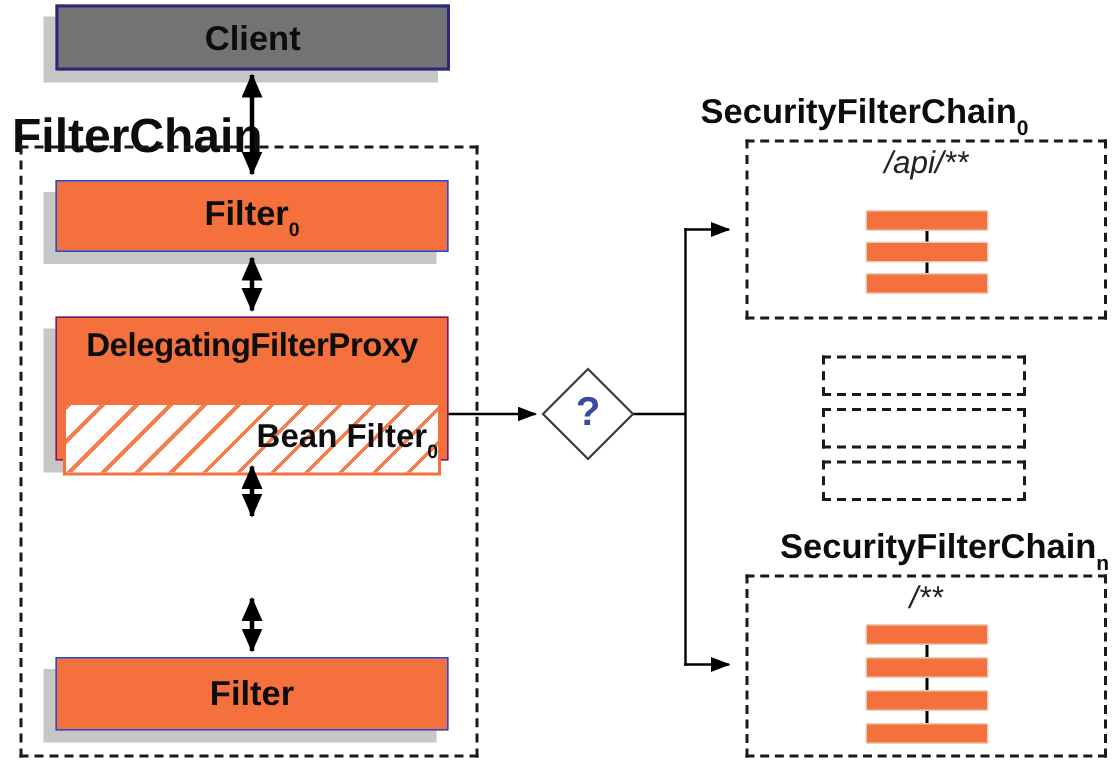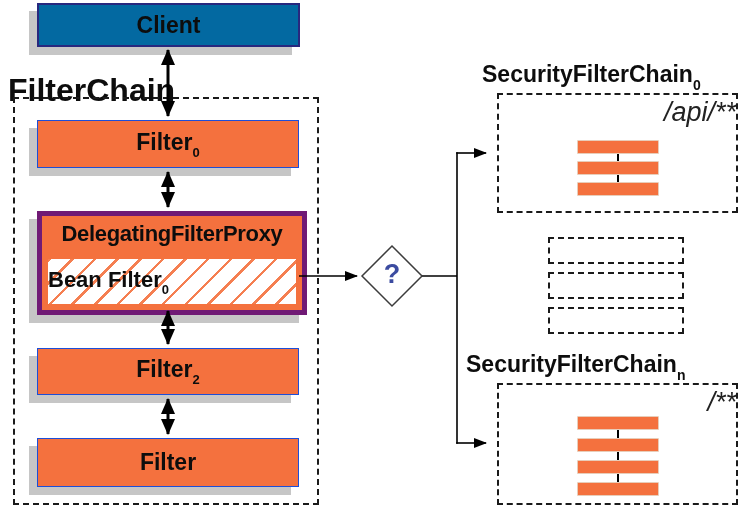--- a/index.html
+++ b/index.html
@@ -8,49 +8,49 @@
     font-family:"Liberation Sans",sans-serif;overflow:hidden;color:#111;
   }
   
   .obox{
     position:absolute;left:37px;width:260px;background:#f4713e;
     border:1px solid #1d4ed8;box-shadow:-8px 8px 0 #c6c6c6;
     display:flex;align-items:center;justify-content:center;
   }
   .client-box{
     position:absolute;left:37px;top:3px;width:259px;height:40px;
-    background:#0369a1;border:2px solid #28287e;box-shadow:-8px 8px 0 #c6c6c6;
+    background:#737373;border:2px solid #28287e;box-shadow:-8px 8px 0 #c6c6c6;
     display:flex;align-items:center;justify-content:center;
   }
   .lbl{font-weight:bold;font-size:23px;color:#0d0d0d;white-space:nowrap;}
   .sub{font-size:13px;font-weight:bold;vertical-align:-7px;}
   .dash-frame{position:absolute;border:2px dashed #1a1a1a;}
   .fc-title{position:absolute;left:8px;top:72px;font-weight:bold;font-size:32px;color:#0d0d0d;}
   
   .dfp{position:absolute;left:37px;top:211px;width:260px;height:94px;background:#f4713e;
-       border:5px solid #701a75;box-shadow:-8px 8px 0 #c6c6c6;}
+       border:1px solid #701a75;box-shadow:-8px 8px 0 #c6c6c6;}
   .dfp-label{display:block;text-align:center;margin-top:5px;font-weight:bold;
              font-size:22px;letter-spacing:-0.3px;color:#0d0d0d;}
   .bean{
-    position:absolute;left:4px;right:4px;top:41px;height:45px;
+    position:absolute;left:4px;right:4px;top:56px;height:45px;
     background:
       repeating-linear-gradient(135deg, rgba(244,113,62,.9) 0 2.5px, rgba(255,255,255,0) 2.5px 16px),
       #fff;
     border:2px solid #f4713e;
-    display:flex;align-items:center;justify-content:flex-start;
+    display:flex;align-items:center;justify-content:flex-end;
   }
   .bean .lbl{font-size:22px;}
   
   .qmark{position:absolute;left:378px;top:259px;width:28px;text-align:center;
          font-weight:bold;font-size:27px;color:#3b4ba0;z-index:6;}
   
   .sfc-title{position:absolute;font-weight:bold;font-size:23px;color:#0d0d0d;white-space:nowrap;}
   .sfc-title .sub{font-size:14px;vertical-align:-8px;}
   .sfc-box{position:absolute;left:497px;width:237px;border:2px dashed #1a1a1a;background:#fff;}
-  .pattern{display:block;text-align:right;font-style:italic;font-size:27px;margin-top:2px;color:#222;}
+  .pattern{display:block;text-align:center;font-style:italic;font-size:21px;margin-top:2px;color:#222;}
   
   .bars{position:absolute;left:78px;width:82px;display:flex;flex-direction:column;}
   .bars::before{content:"";position:absolute;left:50%;top:7px;bottom:7px;width:2px;
                 background:#000;transform:translateX(-50%);z-index:0;}
   .bar{position:relative;z-index:1;height:14px;background:#f4713e;border:1px solid #e8cdb9;
        border-radius:1px;box-sizing:border-box;}
   .bars-3{gap:7px;}
   .bars-4{gap:8px;}
   
   .ph-rows{position:absolute;left:548px;top:237px;width:136px;display:flex;
@@ -96,47 +96,44 @@
     <span class="lbl"><span>Filter</span><span class="sub">0</span></span>
   </div>
 
   <div class="dfp">
     <span class="dfp-label">DelegatingFilterProxy</span>
     <div class="bean">
       <span class="lbl"><span>Bean Filter</span><span class="sub">0</span></span>
     </div>
   </div>
 
-  <div class="obox" style="top:348px;height:45px;">
-    <span class="lbl"><span>Filter</span><span class="sub">2</span></span>
-  </div>
 
   <div class="obox" style="top:438px;height:47px;">
     <span class="lbl">Filter</span>
   </div>
 
   <div class="qmark">?</div>
 
-  <div class="sfc-title" style="left:482px;top:61px;"><span>SecurityFilterChain</span><span class="sub">0</span></div>
+  <div class="sfc-title" style="left:467px;top:61px;"><span>SecurityFilterChain</span><span class="sub">0</span></div>
   <div class="sfc-box" style="top:93px;height:116px;">
     <span class="pattern">/api/**</span>
     <div class="bars bars-3" style="top:45px;">
         <div class="bar"></div>
         <div class="bar"></div>
         <div class="bar"></div>
       </div>
   </div>
 
   <div class="ph-rows">
       <div class="ph-row"></div>
       <div class="ph-row"></div>
       <div class="ph-row"></div>
     </div>
 
-  <div class="sfc-title" style="left:466px;top:351px;"><span>SecurityFilterChain</span><span class="sub">n</span></div>
+  <div class="sfc-title" style="left:520px;top:351px;"><span>SecurityFilterChain</span><span class="sub">n</span></div>
   <div class="sfc-box" style="top:383px;height:118px;">
     <span class="pattern">/**</span>
     <div class="bars bars-4" style="top:31px;">
         <div class="bar"></div>
         <div class="bar"></div>
         <div class="bar"></div>
         <div class="bar"></div>
       </div>
   </div>
 

